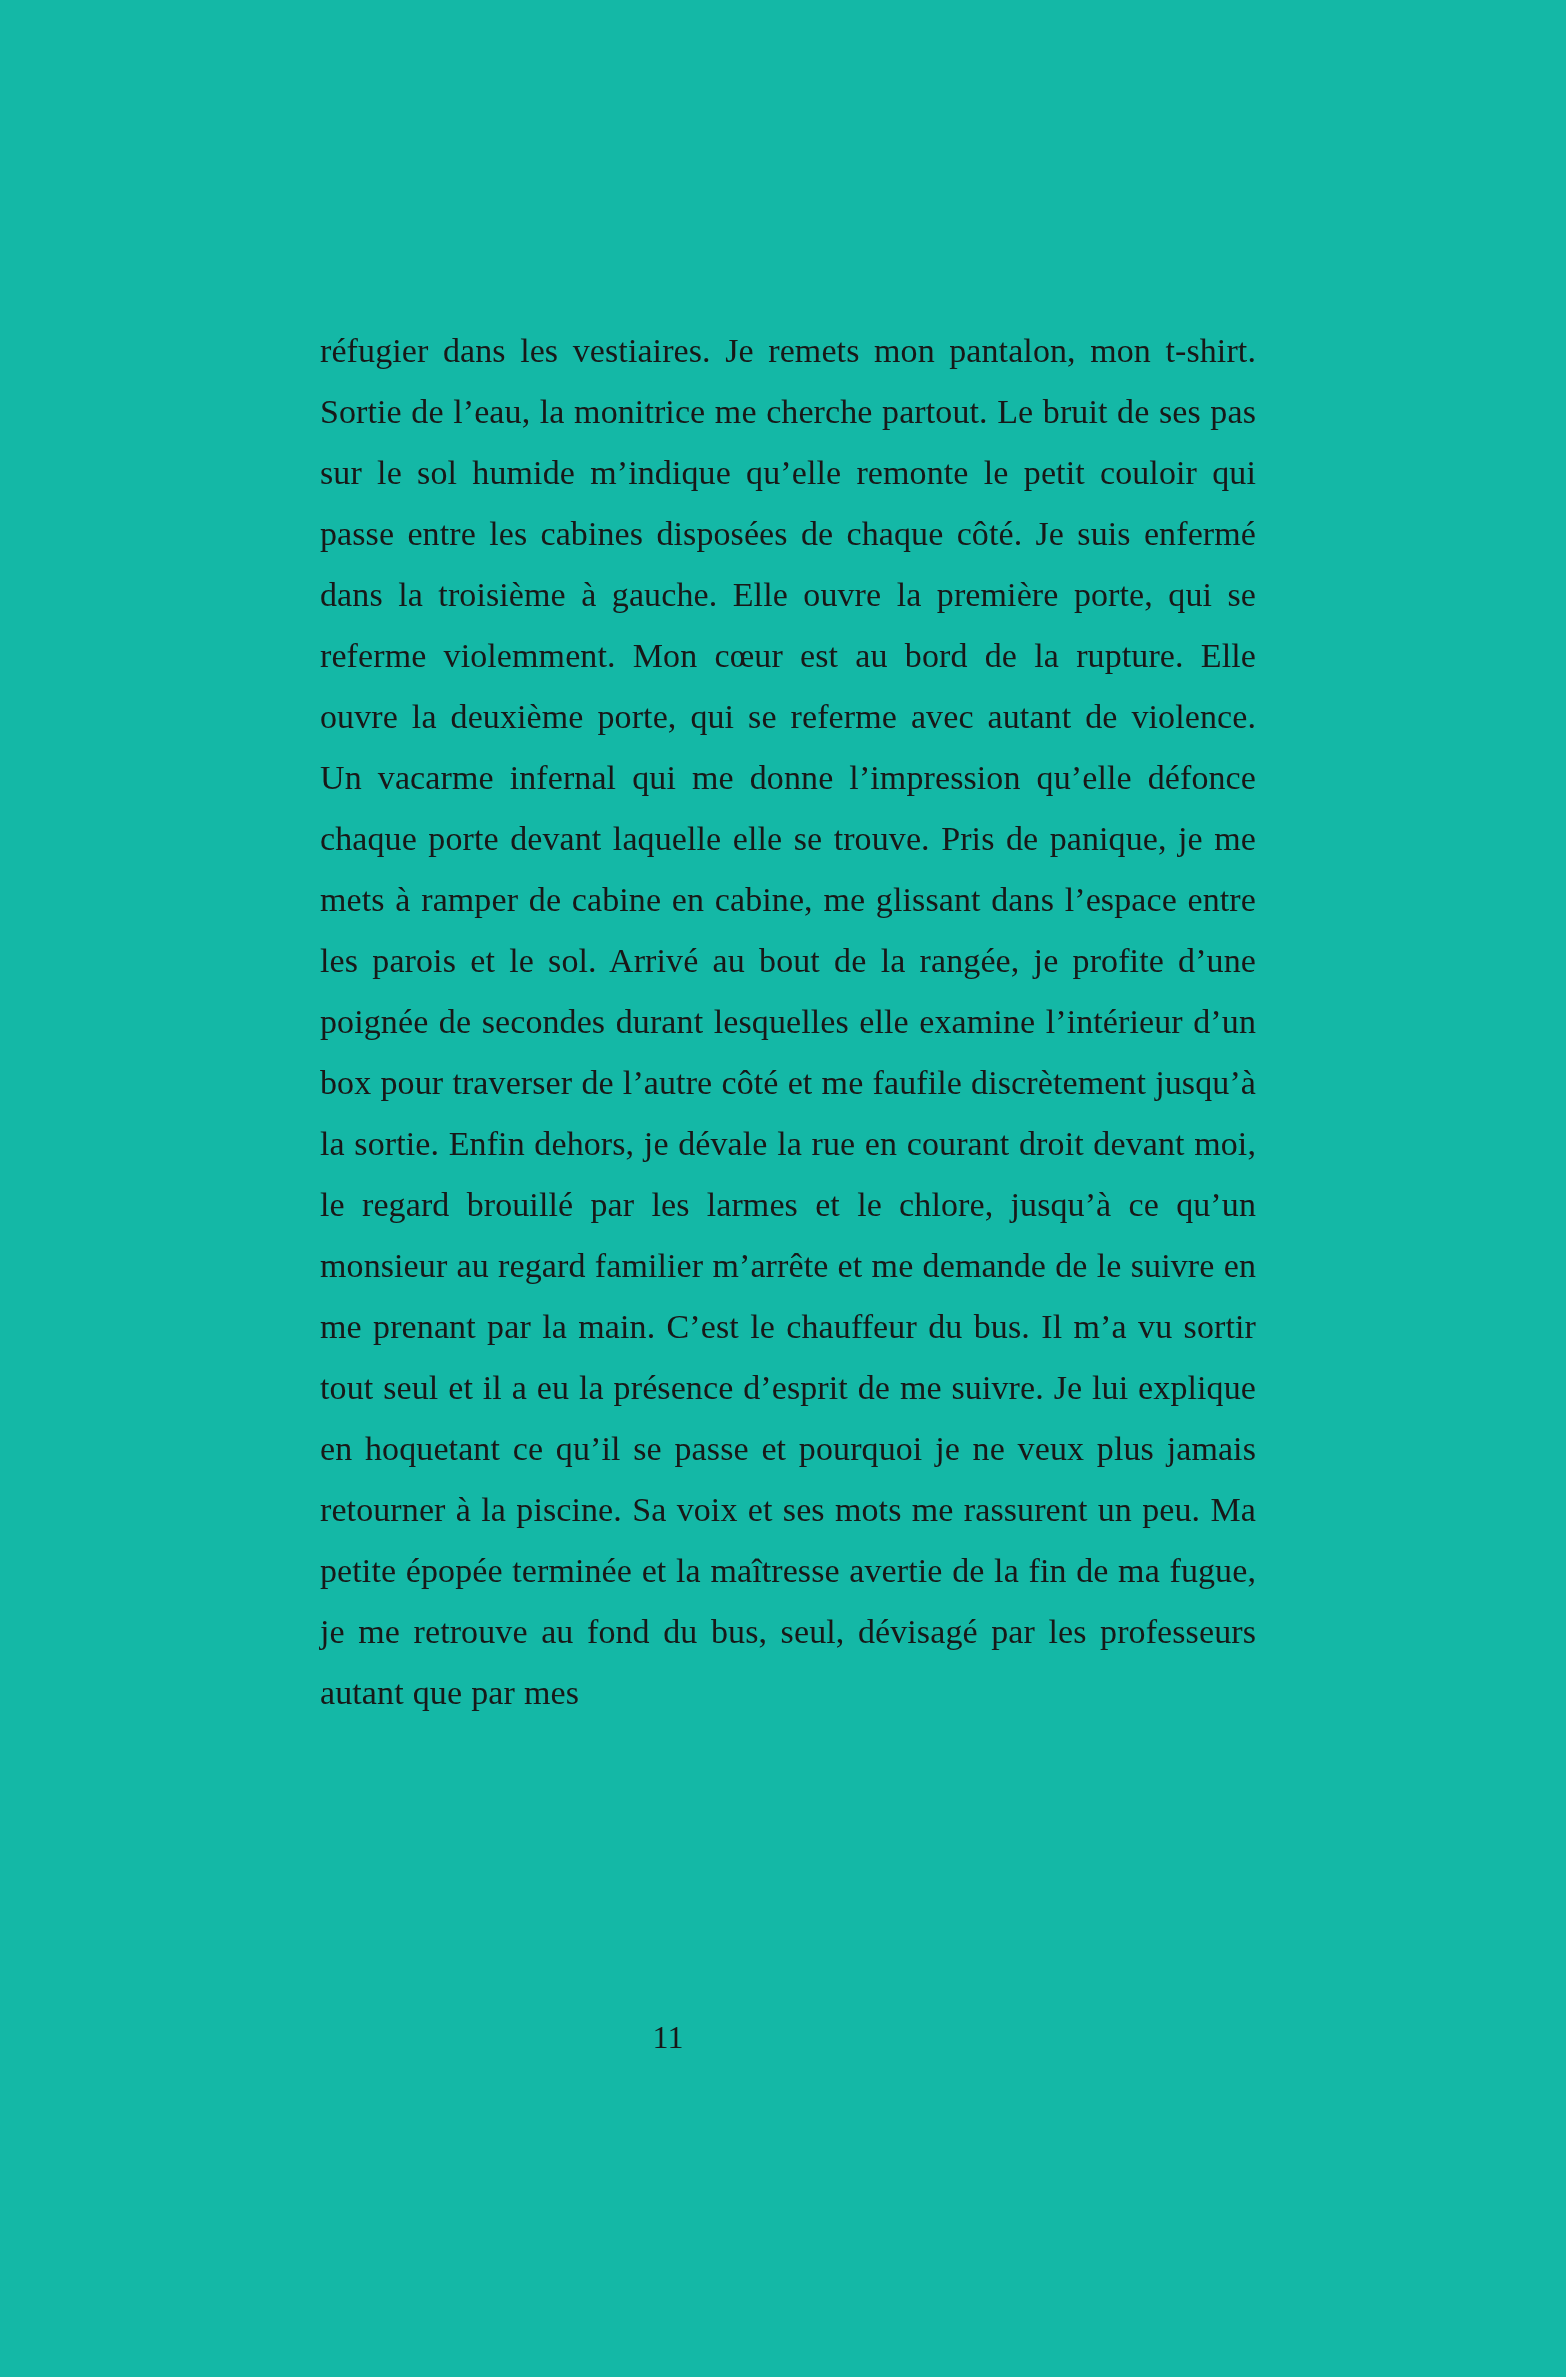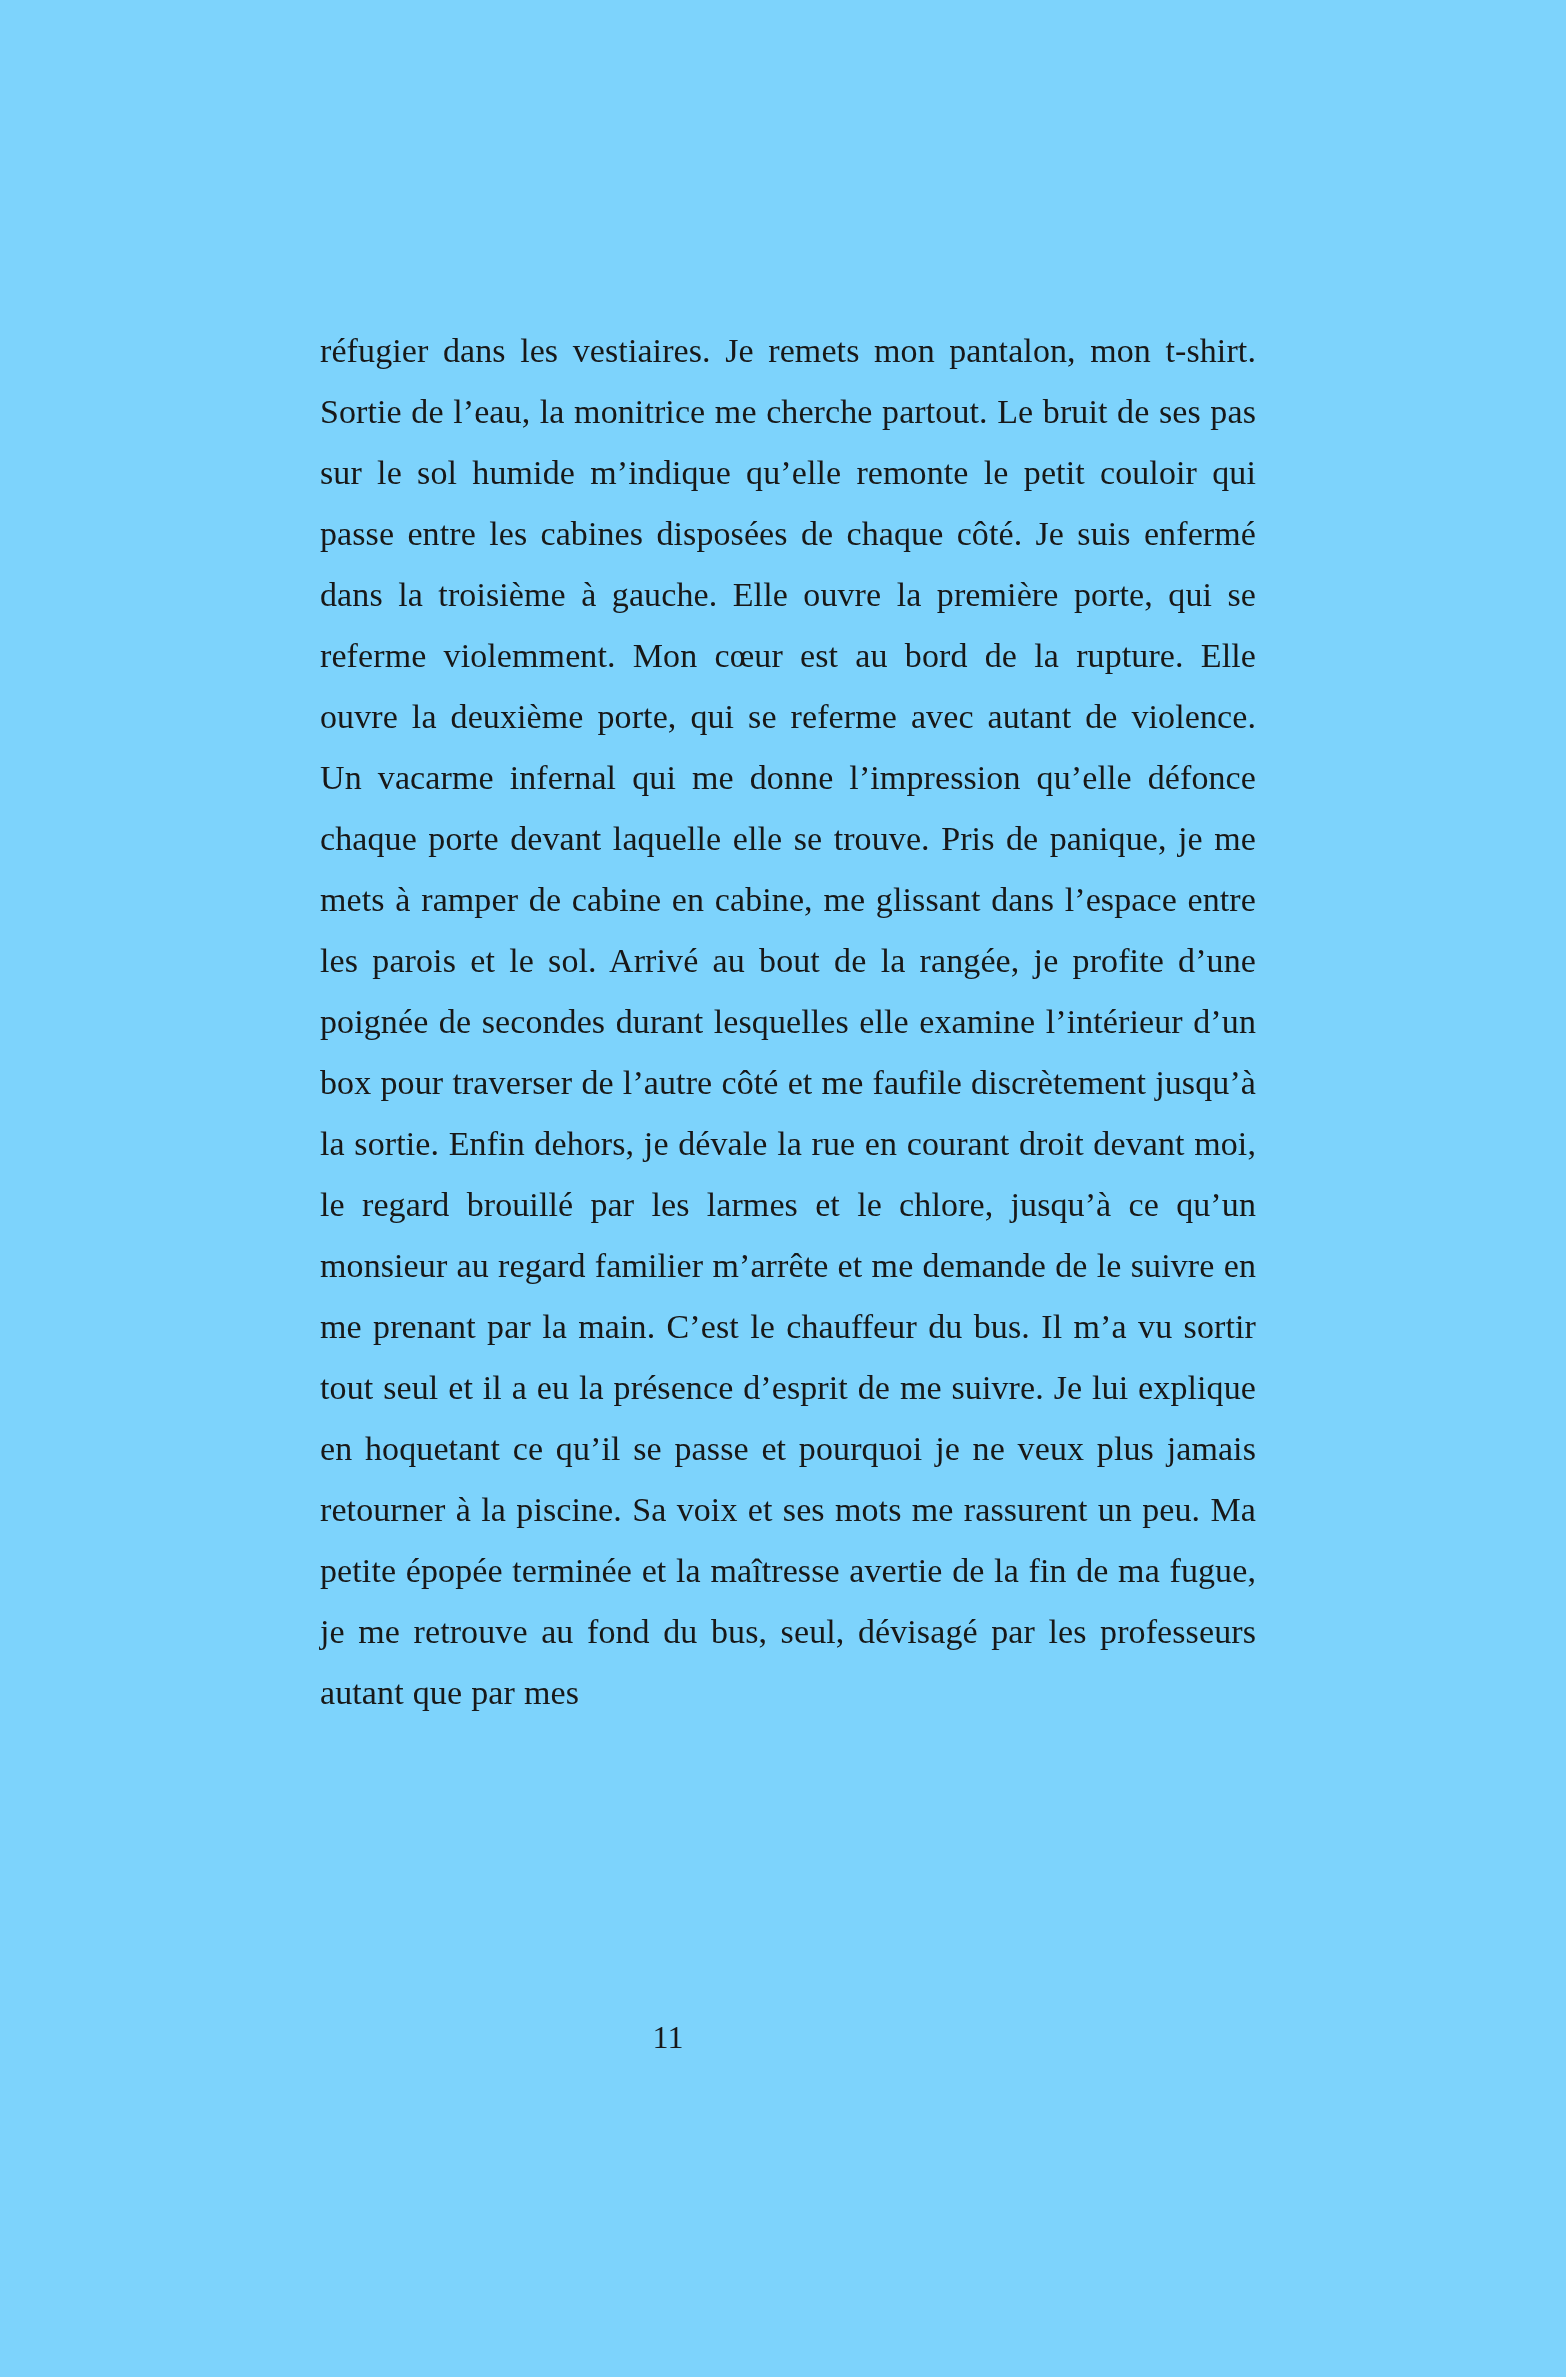--- a/index.html
+++ b/index.html
@@ -14,21 +14,21 @@
     color: #1a1a1a;
     position: relative;
     overflow: hidden;
   }
   .page {
     position: absolute;
     left: 0;
     top: 0;
     width: 1566px;
     height: 2378px;
-    background: #7dd3fc;
+    background: #14b8a6;
   }
   .text-block {
     position: absolute;
     left: 320px;
     top: 320px;
     width: 936px;
   }
   .para {
     margin: 0;
     font-size: 34px;

